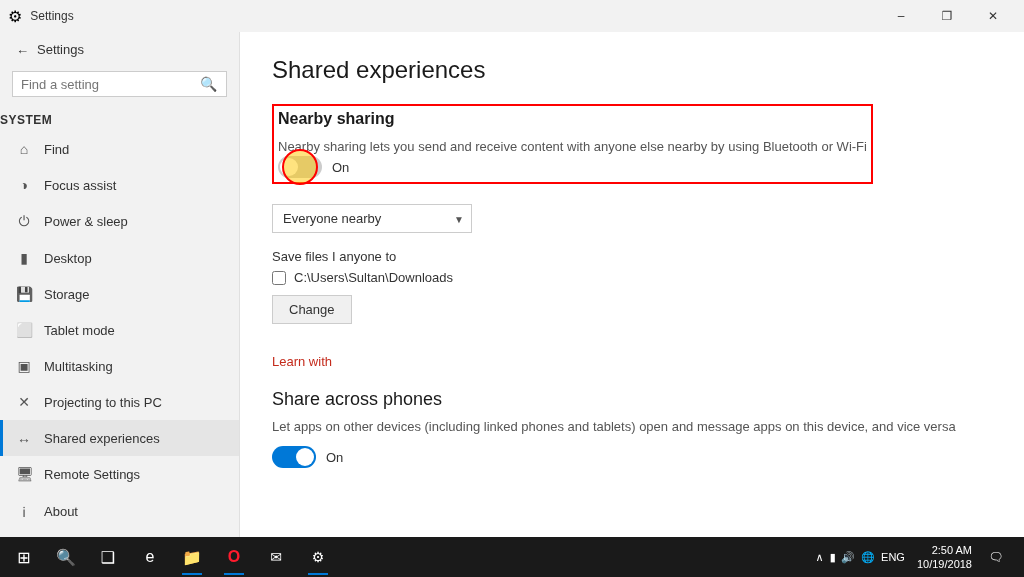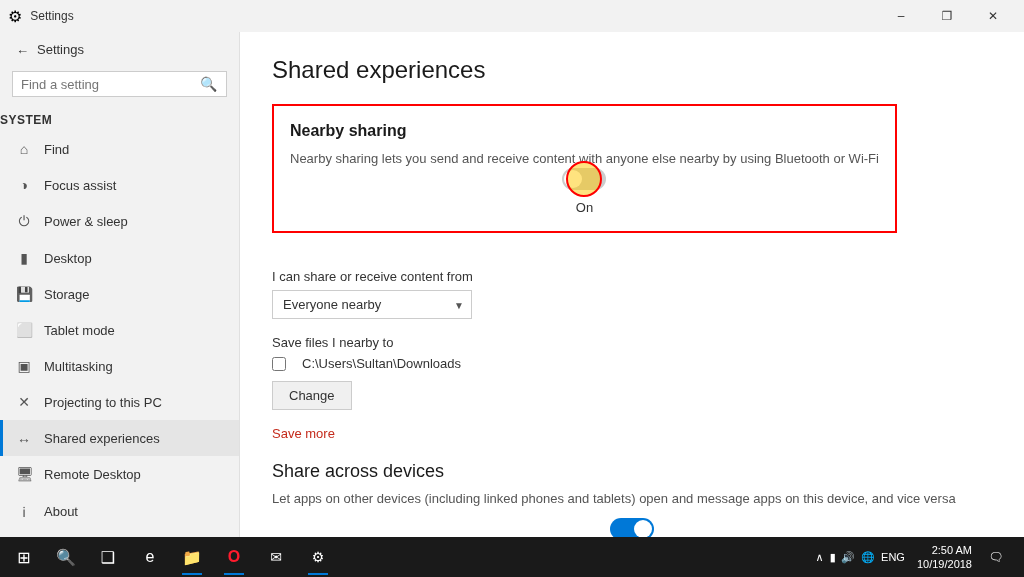--- a/index.html
+++ b/index.html
@@ -93,29 +93,29 @@
     .page-title {
       font-size: 24px;
       font-weight: 300;
       color: #1a1a1a;
       margin-bottom: 20px;
     }
 
     
     .nearby-box {
       border: 2px solid red;
-      padding: 16px;
+      padding: 4px;
       margin-bottom: 20px;
       display: inline-block;
       min-width: 380px;
     }
     .nearby-title { font-size: 16px; font-weight: 600; color: #1a1a1a; margin-bottom: 10px; }
     .nearby-desc { font-size: 13px; color: #555; line-height: 1.4; }
 
-    .toggle-row { display: flex; align-items: center; gap: 10px; flex-direction: column; }
+    .toggle-row { display: flex; align-items: center; gap: 10px; }
     .toggle {
       position: relative;
       width: 44px; height: 22px;
       border-radius: 11px;
       cursor: pointer;
     }
     .toggle.off { background: #ccc; }
     .toggle.on { background: #0078d7; }
     .toggle-knob {
       position: absolute;
@@ -166,32 +166,32 @@
     .select-arrow {
       position: absolute;
       right: 8px; top: 50%;
       transform: translateY(-50%);
       pointer-events: none;
       font-size: 10px;
       color: #555;
     }
 
     .save-files-label { font-size: 13px; color: #333; margin-top: 16px; margin-bottom: 6px; }
-    .checkbox-row { display: flex; align-items: center; gap: 16px; margin-bottom: 10px; }
+    .checkbox-row { display: flex; align-items: center; gap: 8px; margin-bottom: 10px; }
     .checkbox-row input[type=checkbox] { width: 14px; height: 14px; cursor: pointer; }
     .checkbox-label { font-size: 13px; color: #333; }
 
     .change-btn {
       padding: 6px 16px;
       border: 1px solid #ccc;
       background: #f0f0f0;
       font-size: 13px;
       cursor: pointer;
       color: #333;
-      margin-bottom: 14px;
+      margin-bottom: 28px;
     }
 
     .learn-more { font-size: 13px; color: #c42b1c; cursor: pointer; margin-bottom: 20px; display: inline-block; }
 
     .share-devices-title { font-size: 18px; font-weight: 400; color: #1a1a1a; margin-bottom: 8px; }
     .share-devices-desc { font-size: 13px; color: #555; line-height: 1.4; margin-bottom: 10px; }
 
     
     .taskbar {
       height: 40px;
@@ -288,21 +288,21 @@
     <div class="sidebar-item">
       <span class="sidebar-icon">✕</span>
       <span>Projecting to this PC</span>
     </div>
     <div class="sidebar-item active">
       <span class="sidebar-icon">↔</span>
       <span>Shared experiences</span>
     </div>
     <div class="sidebar-item">
       <span class="sidebar-icon">🖥</span>
-      <span>Remote Desktop</span>
+      <span>Remote Settings</span>
     </div>
     <div class="sidebar-item">
       <span class="sidebar-icon">ℹ</span>
       <span>About</span>
     </div>
   </div>
 
   <div class="main-content">
     <h1 class="page-title">Shared experiences</h1>
 
@@ -315,42 +315,41 @@
           <div class="toggle off">
             <div class="toggle-knob"></div>
           </div>
           <div class="toggle-click-indicator"></div>
         </div>
         <span class="toggle-label">On</span>
       </div>
     </div>
 
     
-    <div class="section-label">I can share or receive content from</div>
     <div class="select-wrapper">
       <select>
         <option>Everyone nearby</option>
         <option>My devices only</option>
       </select>
       <span class="select-arrow">▼</span>
     </div>
 
     
-    <div class="save-files-label">Save files I nearby to</div>
+    <div class="save-files-label">Save files I anyone to</div>
     <div class="checkbox-row">
       <input type="checkbox" style="">
       <span class="checkbox-label">C:\Users\Sultan\Downloads</span>
     </div>
     <button class="change-btn">Change</button>
 
     <br>
-    <a class="learn-more">Save more</a>
-
-    
-    <div class="share-devices-title">Share across devices</div>
+    <a class="learn-more">Learn with</a>
+
+    
+    <div class="share-devices-title">Share across phones</div>
     <div class="share-devices-desc">Let apps on other devices (including linked phones and tablets) open and message apps on this device, and vice versa</div>
 
     <div class="toggle-row">
       <div class="toggle on">
         <div class="toggle-knob"></div>
       </div>
       <span class="toggle-label">On</span>
     </div>
 
     

